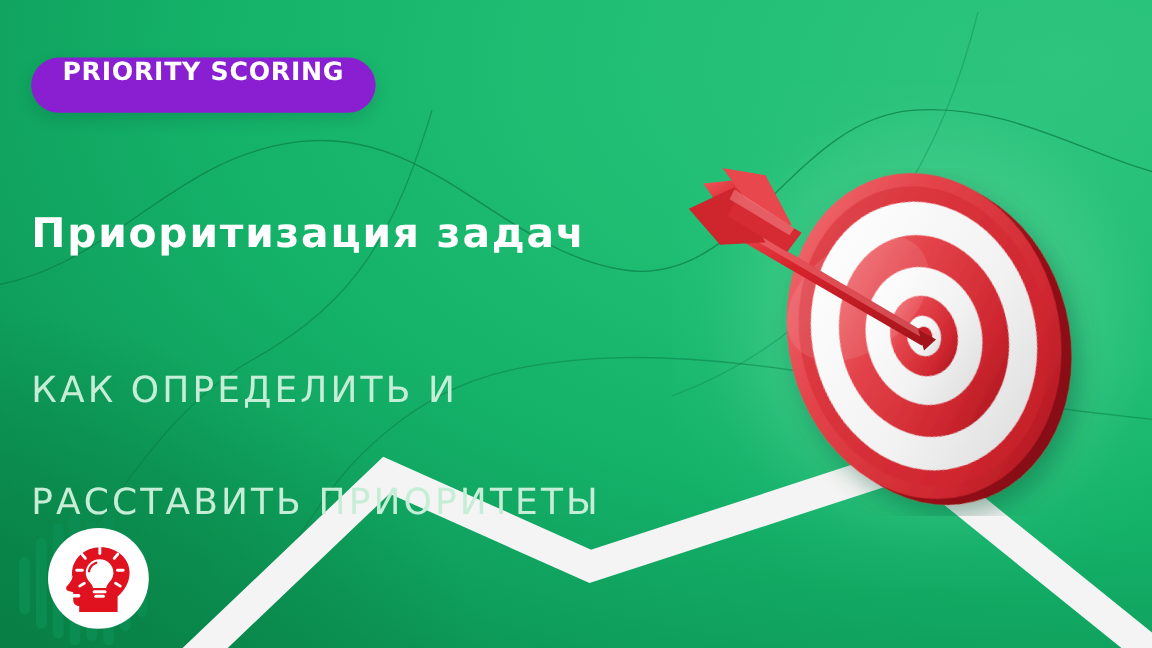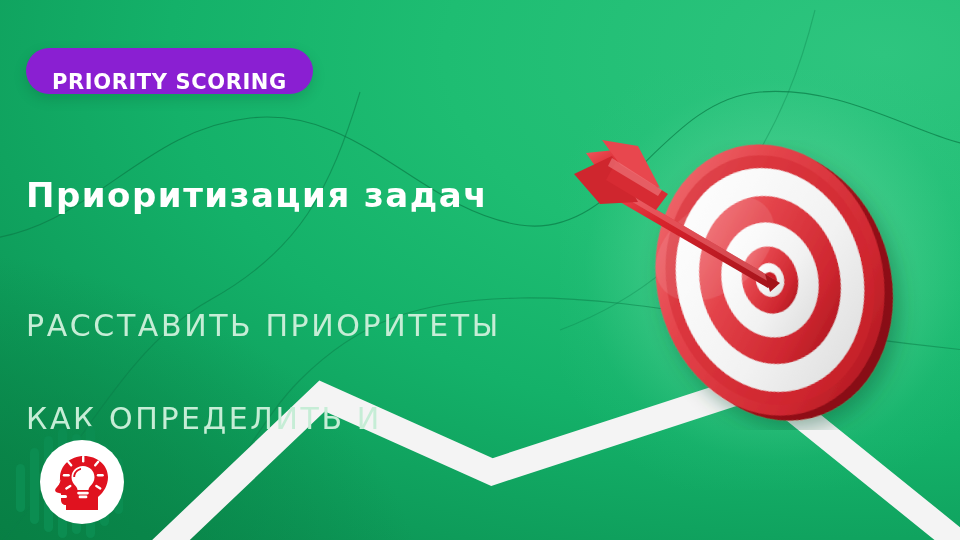--- a/index.html
+++ b/index.html
@@ -35,21 +35,21 @@
   .bg-lines { position:absolute; inset:0; }
 
   
   .chart-line { position:absolute; inset:0; }
 
   
   .badge {
     position:absolute; left:26px; top:48px;
     height:46px;
     padding:0 26px;
-    display:flex; align-items:flex-end;
+    display:flex; align-items:flex-start;
     background:#8a1fd2;
     border-radius:23px;
     box-shadow:0 5px 14px rgba(0,0,0,0.13);
   }
   .badge-text {
     color:#ffffff;
     font-family:"DejaVu Sans", sans-serif;
     font-size:21px;
     font-weight:700;
     letter-spacing:0.6px;
@@ -196,22 +196,22 @@
     </svg>
   </div>
 
   <div class="badge">
     <span class="badge-text">PRIORITY SCORING</span>
   </div>
 
   <h1 class="title">Приоритизация  задач</h1>
 
   <div class="subtitle">
+    <div>КАК ОПРЕДЕЛИТЬ И</div>
     <div>РАССТАВИТЬ ПРИОРИТЕТЫ</div>
-    <div>КАК ОПРЕДЕЛИТЬ И</div>
   </div>
 
   <div class="logo-wrap">
     <svg class="logo-bars" viewBox="0 0 122 116">
       <g fill="#0b8d51">
         <rect x="2" y="40" width="9" height="48" rx="4.5"></rect>
         <rect x="16" y="24" width="9" height="76" rx="4.5"></rect>
         <rect x="30" y="12" width="9" height="96" rx="4.5"></rect>
         <rect x="44" y="4" width="9" height="110" rx="4.5"></rect>
         <rect x="58" y="10" width="9" height="100" rx="4.5"></rect>

